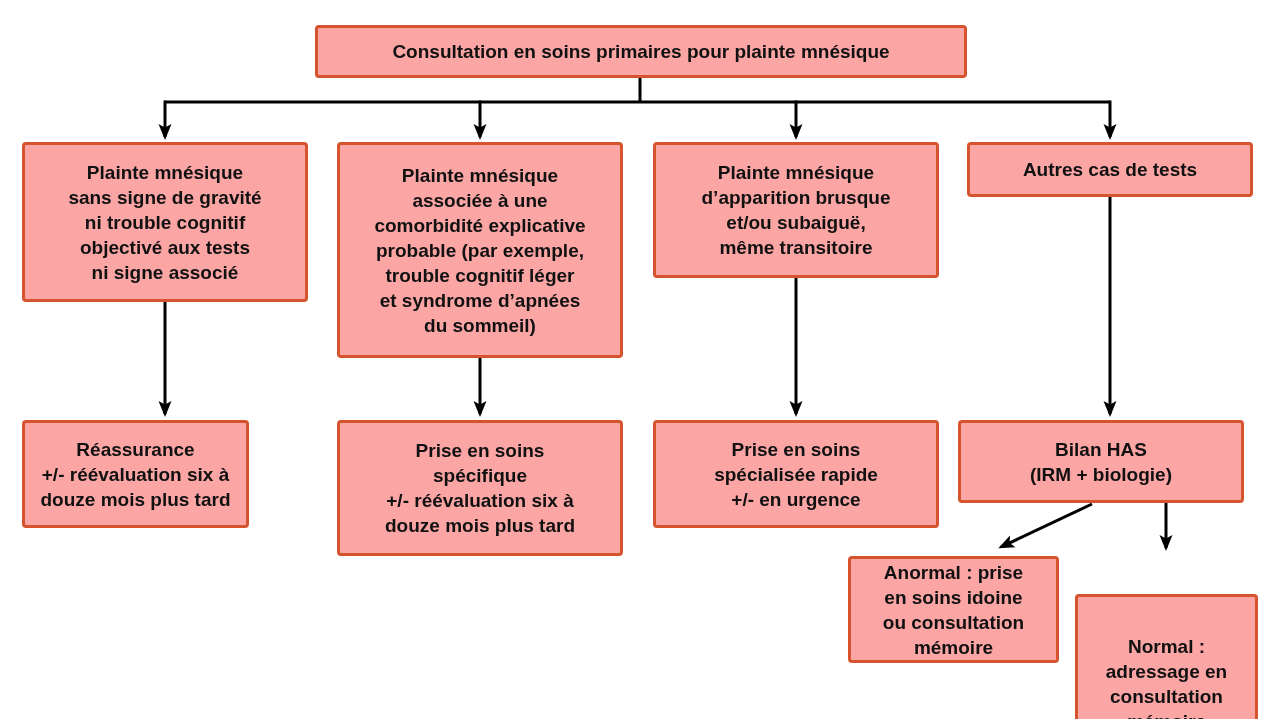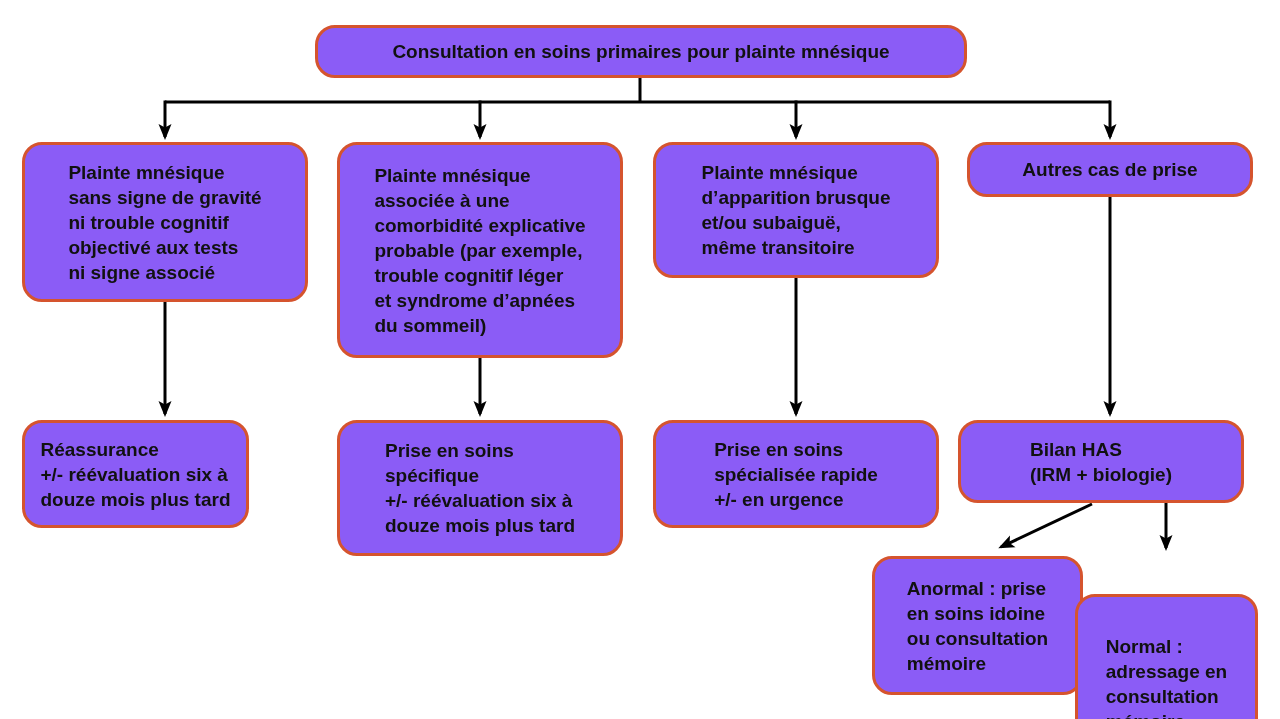--- a/index.html
+++ b/index.html
@@ -15,46 +15,46 @@
   .edges-layer {
     position: absolute;
     left: 0; top: 0;
     width: 1280px; height: 719px;
     pointer-events: none;
     z-index: 0;
   }
   .node {
     position: absolute;
     box-sizing: border-box;
-    background: #8b5cf6;
+    background: #fca5a5;
     border: 3px solid #D5542E;
-    border-radius: 20px;
+    border-radius: 4px;
     color: #111111;
     font-weight: 700;
     font-size: 19px;
     line-height: 25px;
-    text-align: left;
+    text-align: center;
     white-space: pre-line;
     display: flex;
     align-items: center;
     justify-content: center;
     padding: 4px 10px;
     z-index: 1;
   }
   
   .n-root     { left: 315px; top: 25px;  width: 652px; height: 53px;  }
   .n-r1c1     { left: 22px;  top: 142px; width: 286px; height: 160px; }
   .n-r1c2     { left: 337px; top: 142px; width: 286px; height: 216px; }
   .n-r1c3     { left: 653px; top: 142px; width: 286px; height: 136px; }
   .n-r1c4     { left: 967px; top: 142px; width: 286px; height: 55px;  }
   .n-r2c1     { left: 22px;  top: 420px; width: 227px; height: 108px; }
   .n-r2c2     { left: 337px; top: 420px; width: 286px; height: 136px; }
   .n-r2c3     { left: 653px; top: 420px; width: 286px; height: 108px; }
   .n-r2c4     { left: 958px; top: 420px; width: 286px; height: 83px;  }
-  .n-anormal  { left: 872px; top: 556px; width: 211px; height: 139px; }
+  .n-anormal  { left: 848px; top: 556px; width: 211px; height: 107px; }
   .n-normal   { left: 1075px;top: 556px; width: 183px; height: 180px; margin-top: 38px; }
 </style>
 </head>
 <body>
 
 <div class="canvas">
 
   <svg class="edges-layer" viewBox="0 0 1280 719" xmlns="http://www.w3.org/2000/svg">
     <defs>
       <marker id="ah" markerUnits="userSpaceOnUse" markerWidth="16" markerHeight="14" viewBox="0 0 16 14" refX="13" refY="7" orient="auto">
@@ -93,21 +93,21 @@
 probable (par exemple,
 trouble cognitif léger
 et syndrome d’apnées
 du sommeil)</div>
 
   <div class="node n-r1c3">Plainte mnésique
 d’apparition brusque
 et/ou subaiguë,
 même transitoire</div>
 
-  <div class="node n-r1c4">Autres cas de prise</div>
+  <div class="node n-r1c4">Autres cas de tests</div>
 
   <div class="node n-r2c1">Réassurance
 +/- réévaluation six à
 douze mois plus tard</div>
 
   <div class="node n-r2c2">Prise en soins
 spécifique
 +/- réévaluation six à
 douze mois plus tard</div>
 

